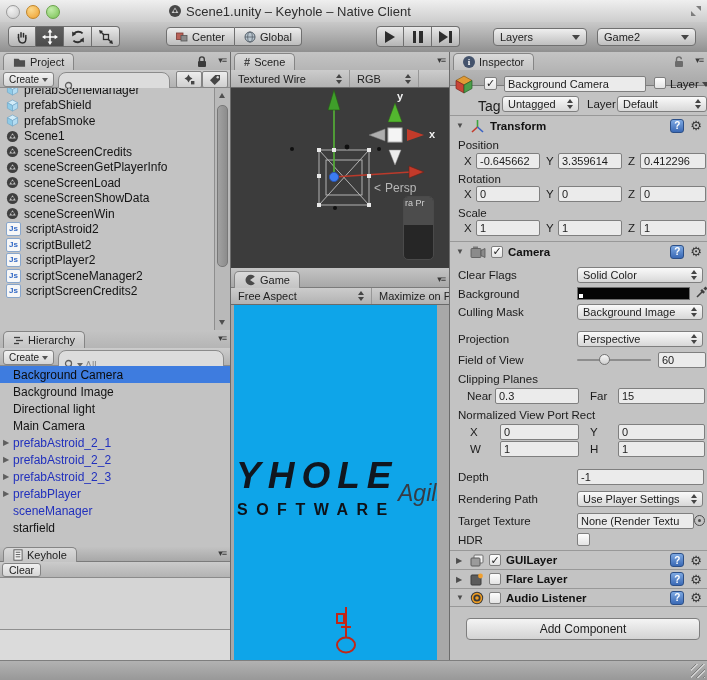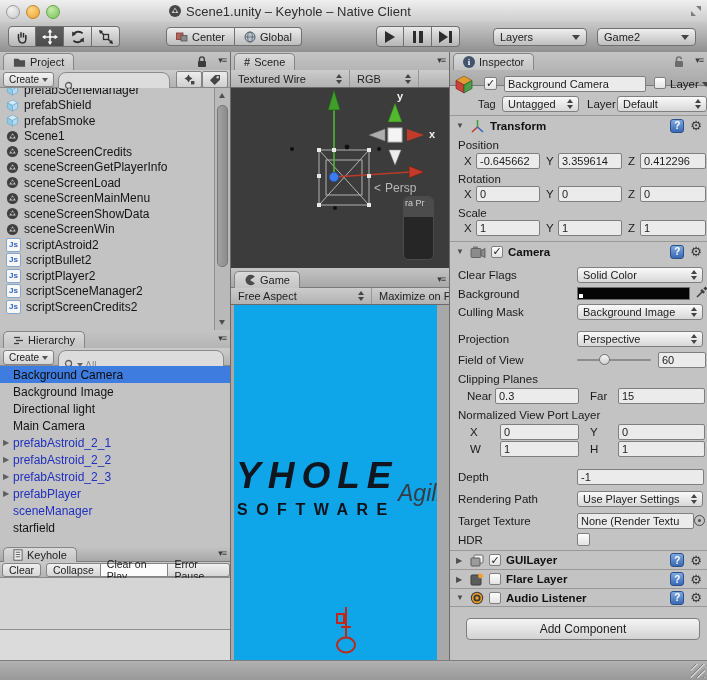--- a/index.html
+++ b/index.html
@@ -275,28 +275,20 @@
             <circle cx="7" cy="7" r="1.5" fill="#3f3f3f"></circle>
           </svg>
           <span>sceneScreenLoad</span>
         </div>
       <div class="prow">
           <svg width="13" height="13" viewBox="0 0 14 14">
             <circle cx="7" cy="7" r="6" fill="#3f3f3f"></circle>
             <polygon points="7,3.4 10.6,9.2 3.4,9.2" fill="#c3c3c3"></polygon>
             <circle cx="7" cy="7" r="1.5" fill="#3f3f3f"></circle>
           </svg>
-          <span>sceneScreenMainMenu</span>
-        </div>
-      <div class="prow">
-          <svg width="13" height="13" viewBox="0 0 14 14">
-            <circle cx="7" cy="7" r="6" fill="#3f3f3f"></circle>
-            <polygon points="7,3.4 10.6,9.2 3.4,9.2" fill="#c3c3c3"></polygon>
-            <circle cx="7" cy="7" r="1.5" fill="#3f3f3f"></circle>
-          </svg>
           <span>sceneScreenShowData</span>
         </div>
       <div class="prow">
           <svg width="13" height="13" viewBox="0 0 14 14">
             <circle cx="7" cy="7" r="6" fill="#3f3f3f"></circle>
             <polygon points="7,3.4 10.6,9.2 3.4,9.2" fill="#c3c3c3"></polygon>
             <circle cx="7" cy="7" r="1.5" fill="#3f3f3f"></circle>
           </svg>
           <span>sceneScreenWin</span>
         </div>
@@ -407,31 +399,20 @@
           </g>
         </svg>
       <span>Keyhole</span>
     </div>
     <span class="menu-ic" style="top:2px">▾≡</span>
   </div>
   <div class="abs" style="left:0;right:0;top:16px;height:16px;background:linear-gradient(#cbcbcb,#b3b3b3);border-bottom:1px solid #8b8b8b;box-sizing:border-box">
     <div class="cbtn abs" style="left:2px;top:1px;border-radius:3px">
         <span>Clear</span>
       </div>
-    <div class="abs" style="left:46px;top:1px;display:flex">
-      <div class="cbtn" style="border-radius:3px 0 0 3px">
-          <span>Collapse</span>
-        </div>
-      <div class="cbtn on" style="border-left:none">
-          <span>Clear on Play</span>
-        </div>
-      <div class="cbtn" style="border-left:none;border-radius:0 3px 3px 0">
-          <span>Error Pause</span>
-        </div>
-    </div>
   </div>
   <div class="abs" style="left:0;right:0;top:32px;height:52px;background:#d5d5d5;border-bottom:1px solid #8f8f8f;box-sizing:border-box"></div>
   <div class="abs" style="left:0;right:0;top:84px;height:30px;background:#dbdbdb"></div>
 </div>
 
 <div class="abs panel" style="left:231px;top:52px;width:218px;height:216px">
   <div class="tabbar">
     <div class="tab">
       <span style="font-weight:bold;color:#444;font-size:11px">#</span>
       <span>Scene</span>
@@ -491,21 +472,21 @@
       <polygon points="193,47 176,41 176,53" fill="#c23b2a" stroke="#71topic1f14" stroke-width="0.5"></polygon>
       <rect x="157" y="40" width="14" height="14" fill="#f4f4f4" stroke="#b5b5b5"></rect>
     </svg>
     <span class="abs" style="left:166px;top:2px;color:#f2f2f2;font-size:11px;font-weight:bold">y</span>
     <span class="abs" style="left:198px;top:40px;color:#f2f2f2;font-size:11px;font-weight:bold">x</span>
     <div class="abs" style="left:143px;top:93px;color:#b7b7b7;font-size:12px;display:flex;gap:4px">
       <span>&lt;</span>
         <span>Persp</span>
     </div>
     <div class="abs" style="left:172px;top:108px;width:31px;height:64px;background:#262626;border:1px solid #4a4a4a;border-radius:5px;box-sizing:border-box;overflow:hidden">
-      <div style="height:20px;background:#4c4c4c;color:#cfcfcf;font-size:9px;line-height:12px;padding-left:1px;white-space:nowrap">ra Pr</div>
+      <div style="height:28px;background:#4c4c4c;color:#cfcfcf;font-size:9px;line-height:12px;padding-left:1px;white-space:nowrap">ra Pr</div>
     </div>
   </div>
 </div>
 
 <div class="abs panel" style="left:231px;top:268px;width:218px;height:392px">
   <div class="tabbar" style="height:20px">
     <div class="tab" style="top:3px">
       <svg width="12" height="12" viewBox="0 0 12 12">
           <path d="M10.8,2.8 A5.2,5.2 0 1 0 10.8,9.2 L6,6 Z" fill="#4a4a4a"></path>
         </svg>
@@ -560,21 +541,21 @@
       <polygon points="2,6.5 10,11 10,19 2,14.5" fill="#c94436" stroke="#7c241c" stroke-width="0.7"></polygon>
       <polygon points="18,6.5 10,11 10,19 18,14.5" fill="#4a9e4a" stroke="#265c26" stroke-width="0.7"></polygon>
     </svg>
     <span class="cb abs" style="left:30px;top:3px">✓</span>
     <span class="fld abs" style="left:50px;top:2px;width:134px">Background Camera</span>
     <span class="cb abs" style="left:200px;top:3px;width:12px;height:12px"></span>
     <span class="abs" style="left:216px;top:4px;font-size:11.5px">Layer</span>
     <span class="abs" style="left:248px;top:8px;width:0;height:0;border-left:4px solid transparent;border-right:4px solid transparent;border-top:5px solid #444"></span>
   </div>
   <div class="abs" style="left:4px;top:44px;right:5px;height:16px">
-    <span class="abs" style="left:24px;top:2px;font-size:11px">Tag</span>
+    <span class="abs" style="left:24px;top:2px;font-size:14px">Tag</span>
     <div class="dd abs" style="left:48px;width:77px">
         <span>Untagged</span>
         <span class="updown">
           <i class="u"></i>
           <i class="d"></i>
         </span>
       </div>
     <span class="abs" style="left:133px;top:2px;font-size:11.5px">Layer</span>
     <div class="dd abs" style="left:163px;width:90px">
         <span>Default</span>
@@ -689,21 +670,21 @@
       </div>
     <span class="fld abs" style="left:200px;top:0;width:40px">60</span>
   </div>
   <span class="abs" style="left:8px;top:321px;font-size:11.5px">Clipping Planes</span>
   <div class="irow" style="top:336px">
     <span class="triple-lbl" style="left:9px">Near</span>
     <span class="fld abs" style="left:37px;top:0;width:76px">0.3</span>
     <span class="triple-lbl" style="left:132px">Far</span>
     <span class="fld abs" style="left:160px;top:0;width:79px">15</span>
   </div>
-  <span class="abs" style="left:8px;top:357px;font-size:11.5px">Normalized View Port Layer</span>
+  <span class="abs" style="left:8px;top:357px;font-size:11.5px">Normalized View Port Rect</span>
   <div class="irow" style="top:372px">
     <span class="triple-lbl" style="left:12px">X</span>
       <span class="fld abs" style="left:42px;top:0;width:71px">0</span>
     <span class="triple-lbl" style="left:132px">Y</span>
       <span class="fld abs" style="left:160px;top:0;width:79px">0</span>
   </div>
   <div class="irow" style="top:389px">
     <span class="triple-lbl" style="left:12px">W</span>
       <span class="fld abs" style="left:42px;top:0;width:71px">1</span>
     <span class="triple-lbl" style="left:132px">H</span>

